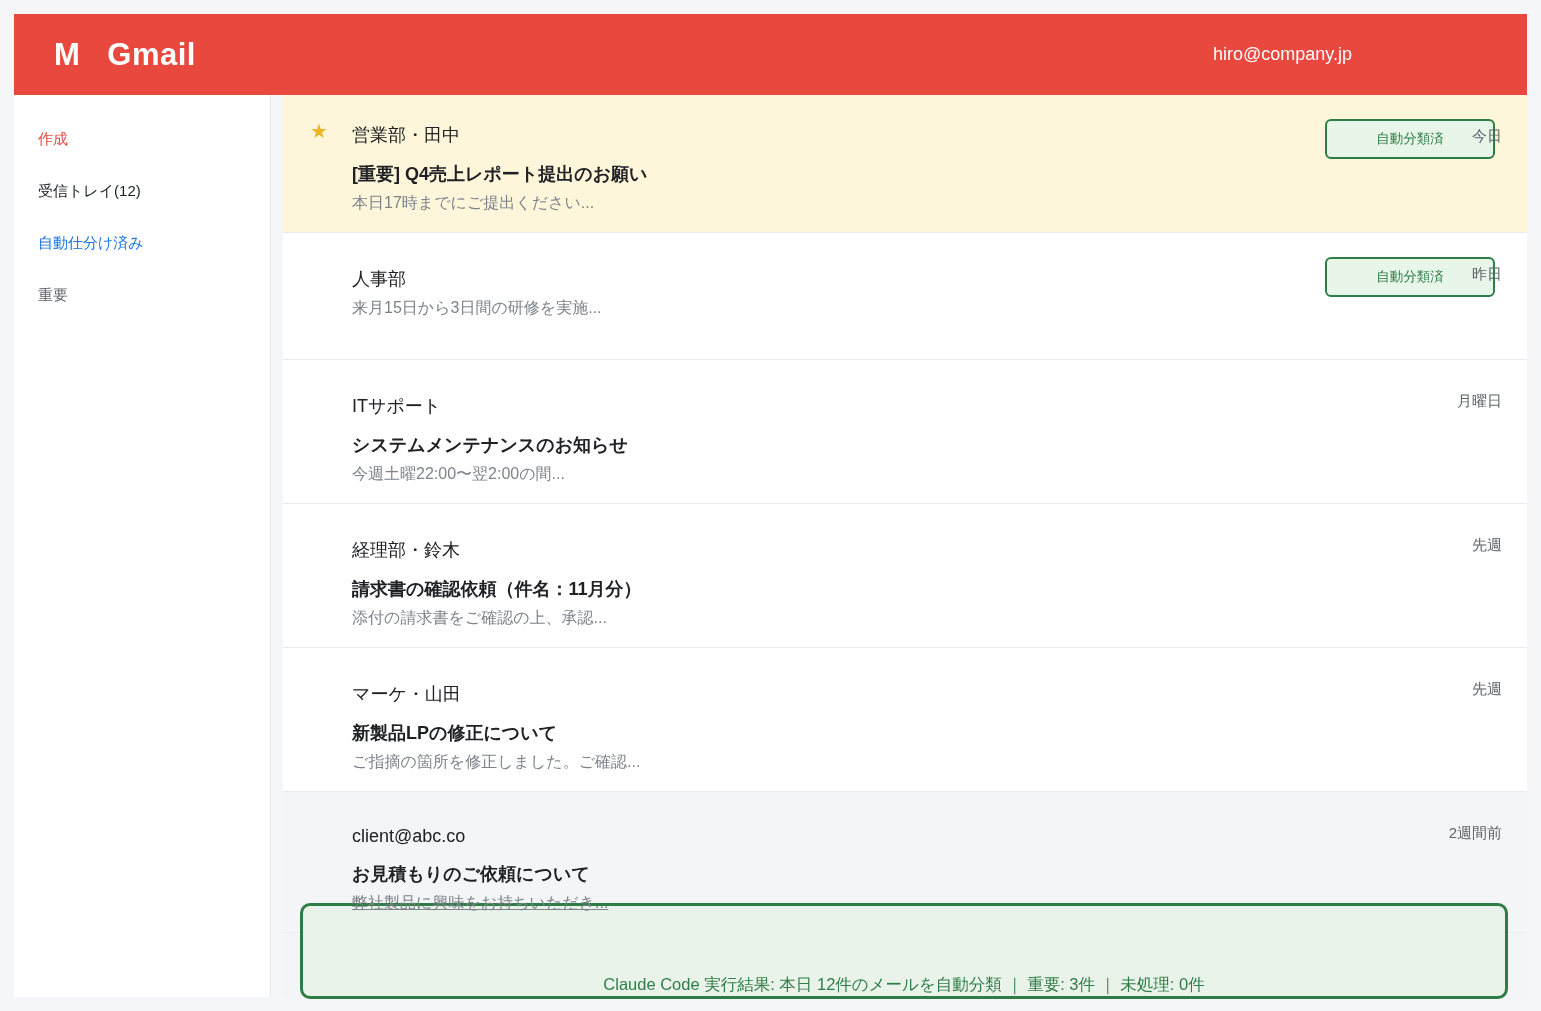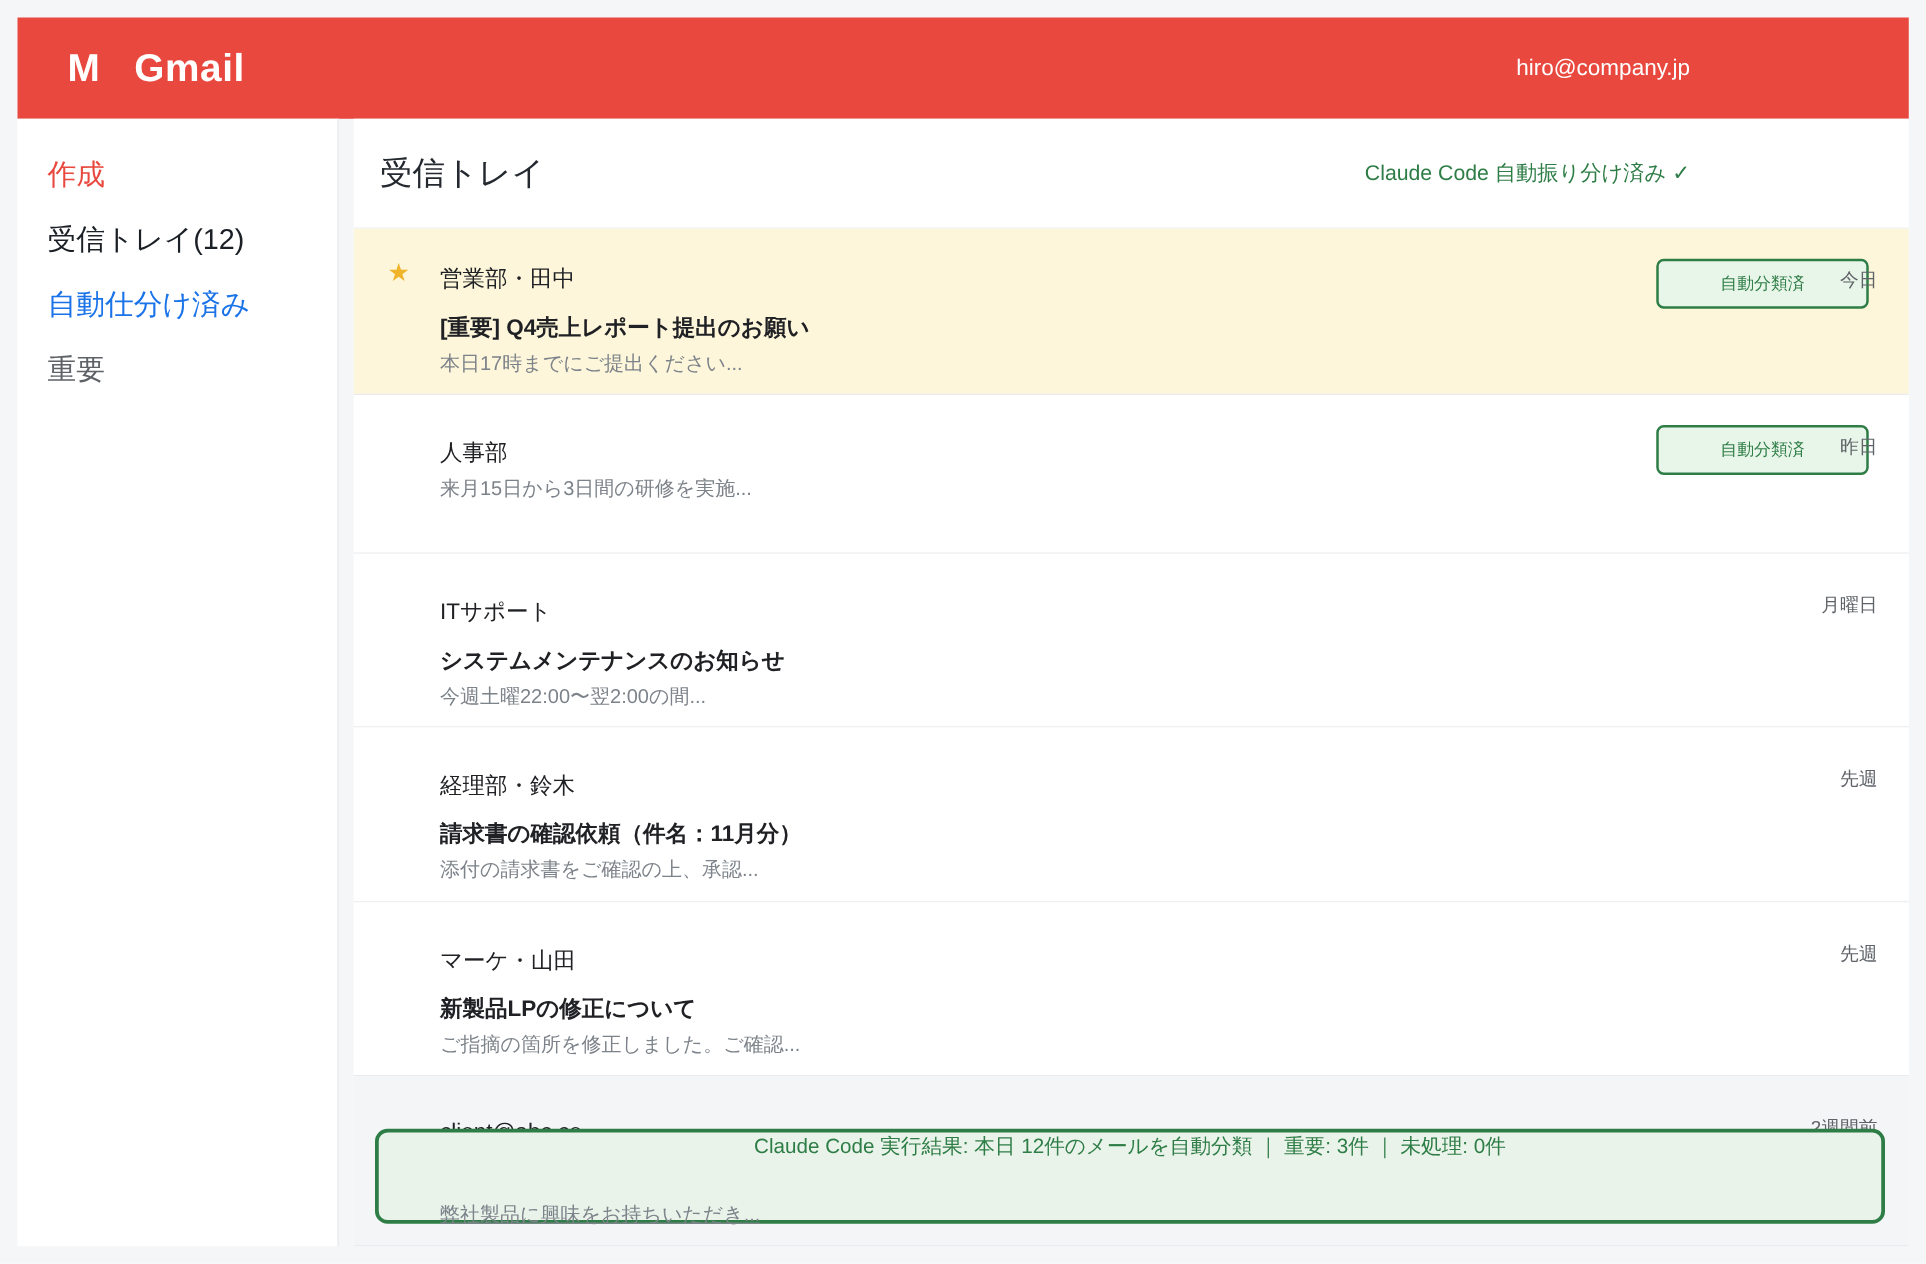--- a/index.html
+++ b/index.html
@@ -39,21 +39,21 @@
   .account{color:#fff;font-size:18px;}
   
   .body-row{flex:1;display:flex;gap:12px;min-height:0;}
   .sidebar{
     width:257px;flex:0 0 257px;background:#fff;
     border-right:1px solid #e4e7eb;
     padding-top:18px;
   }
   .side-item{
     height:52px;display:flex;align-items:center;
-    padding:0 24px;font-size:23px;color:var(--text-gray);cursor:pointer;
+    padding:0 24px;font-size:15px;color:var(--text-gray);cursor:pointer;
   }
   .side-item.compose{color:var(--accent-red);}
   .side-item.inbox{color:#1b2026;font-weight:400;}
   .side-item.autosort{color:var(--accent-blue);}
   
   .main{flex:1;background:#fff;position:relative;display:flex;flex-direction:column;min-width:0;}
   .list-header{
     height:88px;flex:0 0 88px;
     display:flex;align-items:center;justify-content:space-between;
     padding:0 175px 0 21px;
@@ -88,24 +88,24 @@
     width:170px;height:40px;
     background:var(--badge-bg);
     border:2px solid var(--accent-green);border-radius:6px;
     display:flex;align-items:center;justify-content:center;
     font-size:13.5px;color:var(--accent-green);z-index:2;
   }
   .email-row.muted .snippet{position:relative;z-index:6;text-decoration:underline;}
   .list-filler{flex:1;background:#f4f5f7;}
   
   .banner{
-    position:absolute;left:17px;right:19px;top:808px;height:76px;
+    position:absolute;left:17px;right:19px;top:808px;height:96px;
     background:var(--banner-bg);
     border:3px solid var(--accent-green);border-radius:10px;
-    display:flex;align-items:flex-start;justify-content:center;
+    display:flex;align-items:flex-end;justify-content:center;
     font-size:16.5px;color:var(--accent-green);
     z-index:5;
   }
 </style>
 </head>
 <body>
 
 <div class="app">
 
   <div class="topbar">
@@ -120,24 +120,20 @@
 
     <nav class="sidebar">
       <div class="side-item compose">作成</div>
       <div class="side-item inbox">受信トレイ(12)</div>
       <div class="side-item autosort">自動仕分け済み</div>
       <div class="side-item">重要</div>
     </nav>
 
     <main class="main">
 
-      <div class="list-header">
-        <div class="list-title">受信トレイ</div>
-        <div class="list-status">Claude Code 自動振り分け済み ✓</div>
-      </div>
 
       <div class="email-list">
 
         <div class="email-row highlight">
           <span class="star">★</span>
           <div class="sender">営業部・田中</div>
           <div class="badge">自動分類済</div>
           <div class="date">今日</div>
           <div class="subject">[重要] Q4売上レポート提出のお願い</div>
           <div class="snippet">本日17時までにご提出ください...</div>

